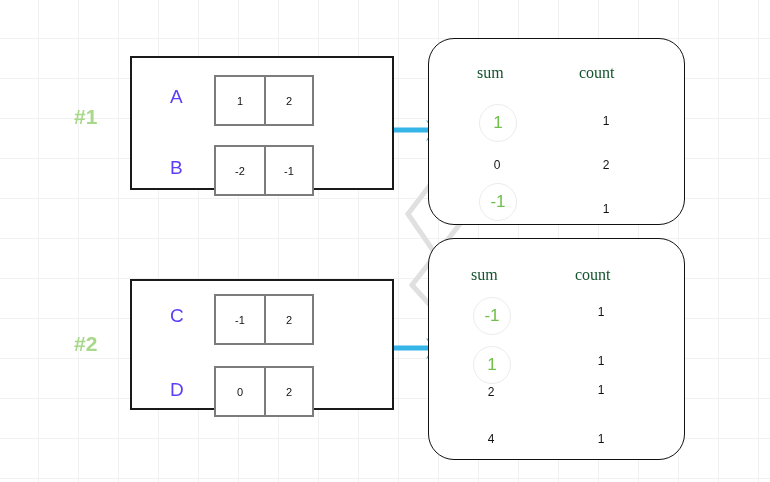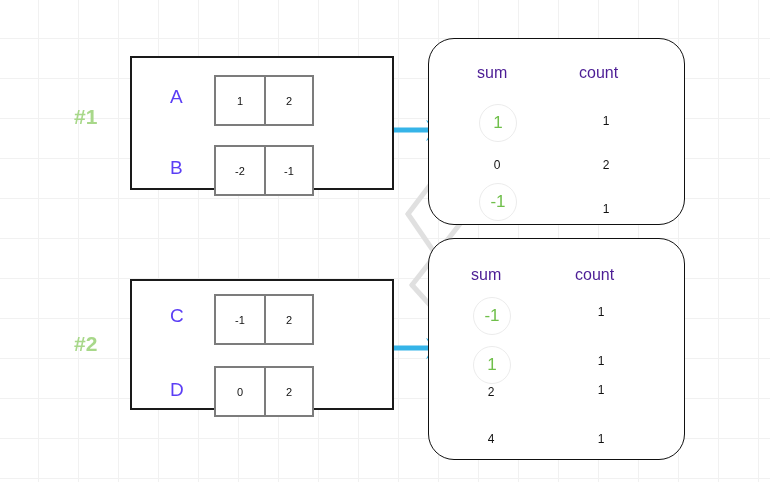--- a/index.html
+++ b/index.html
@@ -89,23 +89,23 @@
     border: 1.6px solid #111;
     border-radius: 26px;
     background: #ffffff;
     box-sizing: border-box;
   }
   #result-panel-1 { left: 428px; top: 38px; width: 257px; height: 187px; }
   #result-panel-2 { left: 428px; top: 238px; width: 257px; height: 222px; }
 
   .col-head {
     position: absolute;
-    color: #4c1d95;
+    color: #14532d;
     font-size: 16px;
-    font-family: Liberation Sans, sans-serif;
+    font-family: Liberation Serif, serif;
   }
 
   .val {
     position: absolute;
     font-size: 12px;
     color: #111;
     transform: translate(-50%, -50%);
     white-space: nowrap;
   }
   .val.hl {

